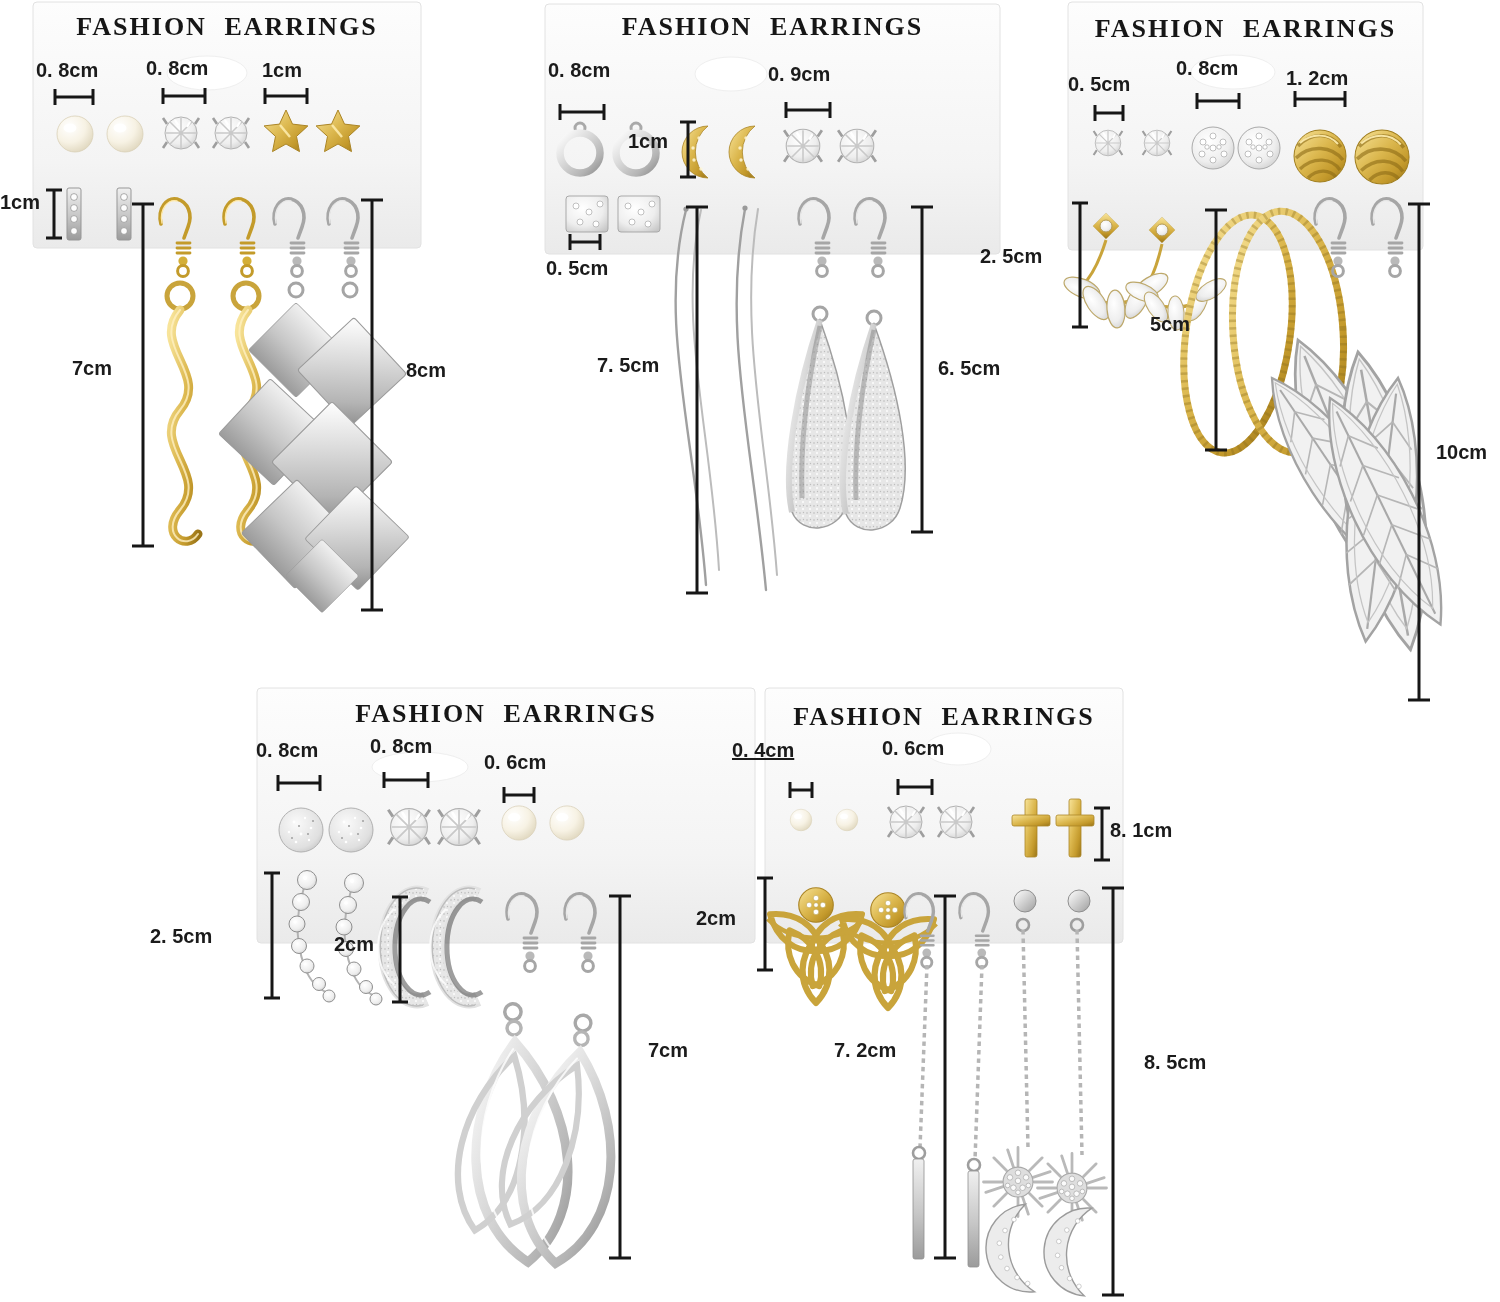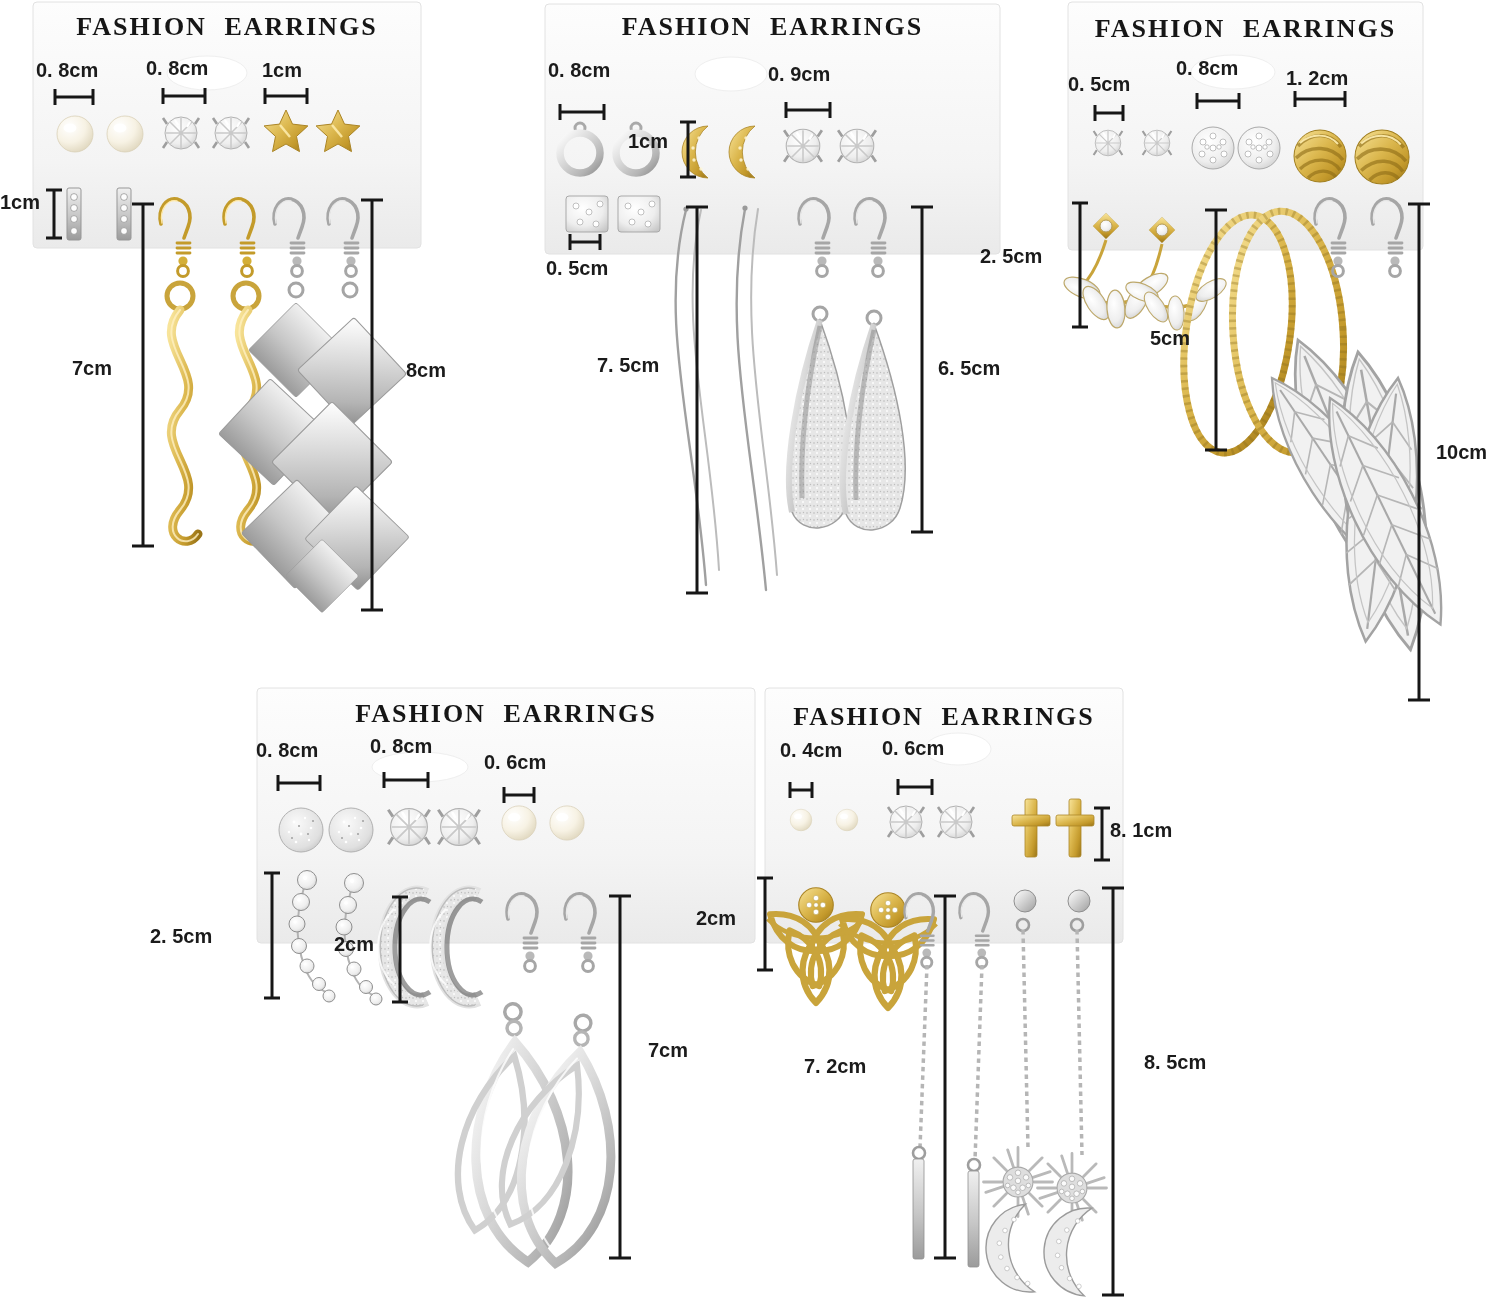--- a/index.html
+++ b/index.html
@@ -528,30 +528,30 @@
 <div class="mlabel" style="left:628px;top:131px;">1cm</div>
 <div class="mlabel" style="left:768px;top:64px;">0. 9cm</div>
 <div class="mlabel" style="left:546px;top:258px;">0. 5cm</div>
 <div class="mlabel" style="left:597px;top:355px;">7. 5cm</div>
 <div class="mlabel" style="left:938px;top:358px;">6. 5cm</div>
 
 <div class="mlabel" style="left:1068px;top:74px;">0. 5cm</div>
 <div class="mlabel" style="left:1176px;top:58px;">0. 8cm</div>
 <div class="mlabel" style="left:1286px;top:68px;">1. 2cm</div>
 <div class="mlabel" style="left:980px;top:246px;">2. 5cm</div>
-<div class="mlabel" style="left:1150px;top:328px;">5cm</div>
+<div class="mlabel" style="left:1150px;top:314px;">5cm</div>
 <div class="mlabel" style="left:1436px;top:442px;">10cm</div>
 
 <div class="mlabel" style="left:256px;top:740px;">0. 8cm</div>
 <div class="mlabel" style="left:370px;top:736px;">0. 8cm</div>
 <div class="mlabel" style="left:484px;top:752px;">0. 6cm</div>
 <div class="mlabel" style="left:150px;top:926px;">2. 5cm</div>
 <div class="mlabel" style="left:334px;top:934px;">2cm</div>
 <div class="mlabel" style="left:648px;top:1040px;">7cm</div>
 
-<div class="mlabel" style="left:780px;top:740px;">0. 4cm</div>
+<div class="mlabel" style="left:732px;top:740px;text-decoration:underline;">0. 4cm</div>
 <div class="mlabel" style="left:882px;top:738px;">0. 6cm</div>
 <div class="mlabel" style="left:1110px;top:820px;">8. 1cm</div>
 <div class="mlabel" style="left:696px;top:908px;">2cm</div>
-<div class="mlabel" style="left:804px;top:1040px;margin-top:16px;">7. 2cm</div>
+<div class="mlabel" style="left:834px;top:1040px;">7. 2cm</div>
 <div class="mlabel" style="left:1144px;top:1052px;">8. 5cm</div>
 
 </div>
 
 </body></html>

